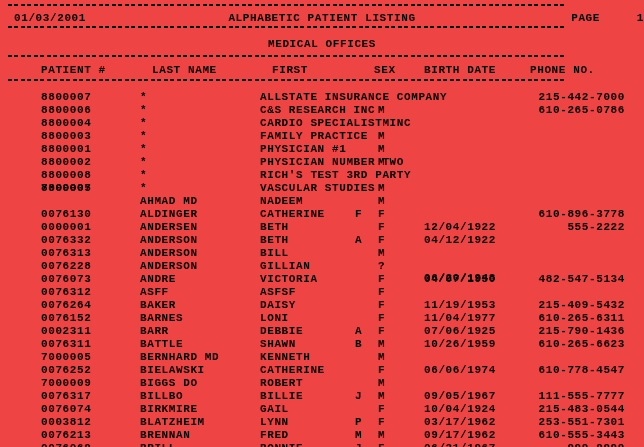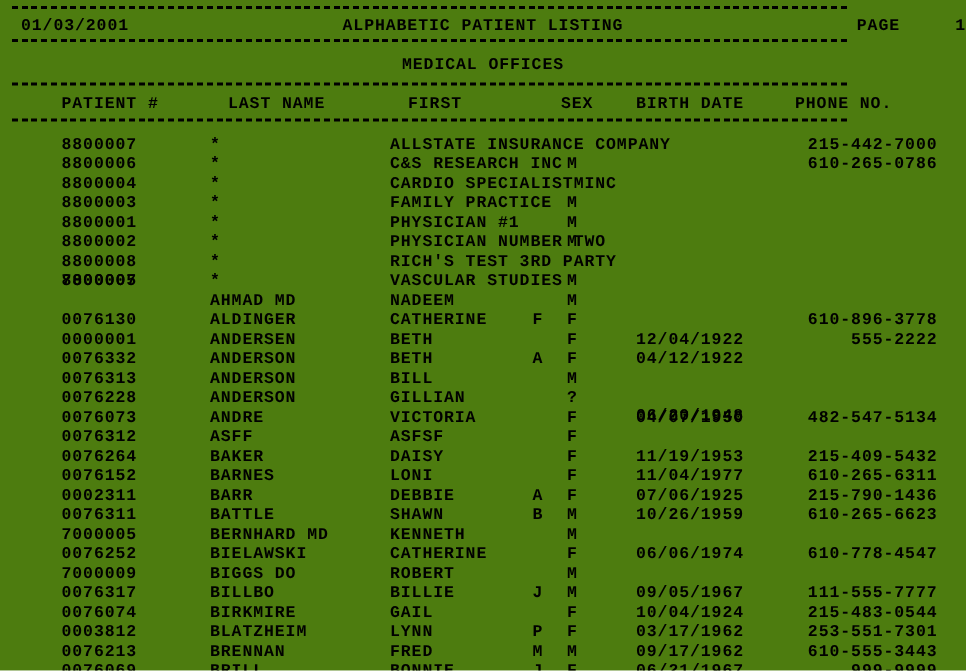--- a/index.html
+++ b/index.html
@@ -11,21 +11,21 @@
   body {
     width: 644px;
     height: 447px;
     overflow: hidden;
     font-family: "Liberation Mono", "DejaVu Sans Mono", monospace;
   }
   #report {
     position: relative;
     width: 644px;
     height: 447px;
-    background: #4d7c0f;
+    background: #ef4444;
     color: #000000;
     font-family: "Liberation Mono", "DejaVu Sans Mono", monospace;
     font-size: 11px;
     line-height: 13px;
     font-weight: bold;
     letter-spacing: 0.6px;
     -webkit-font-smoothing: none;
     font-smooth: never;
   }
 

